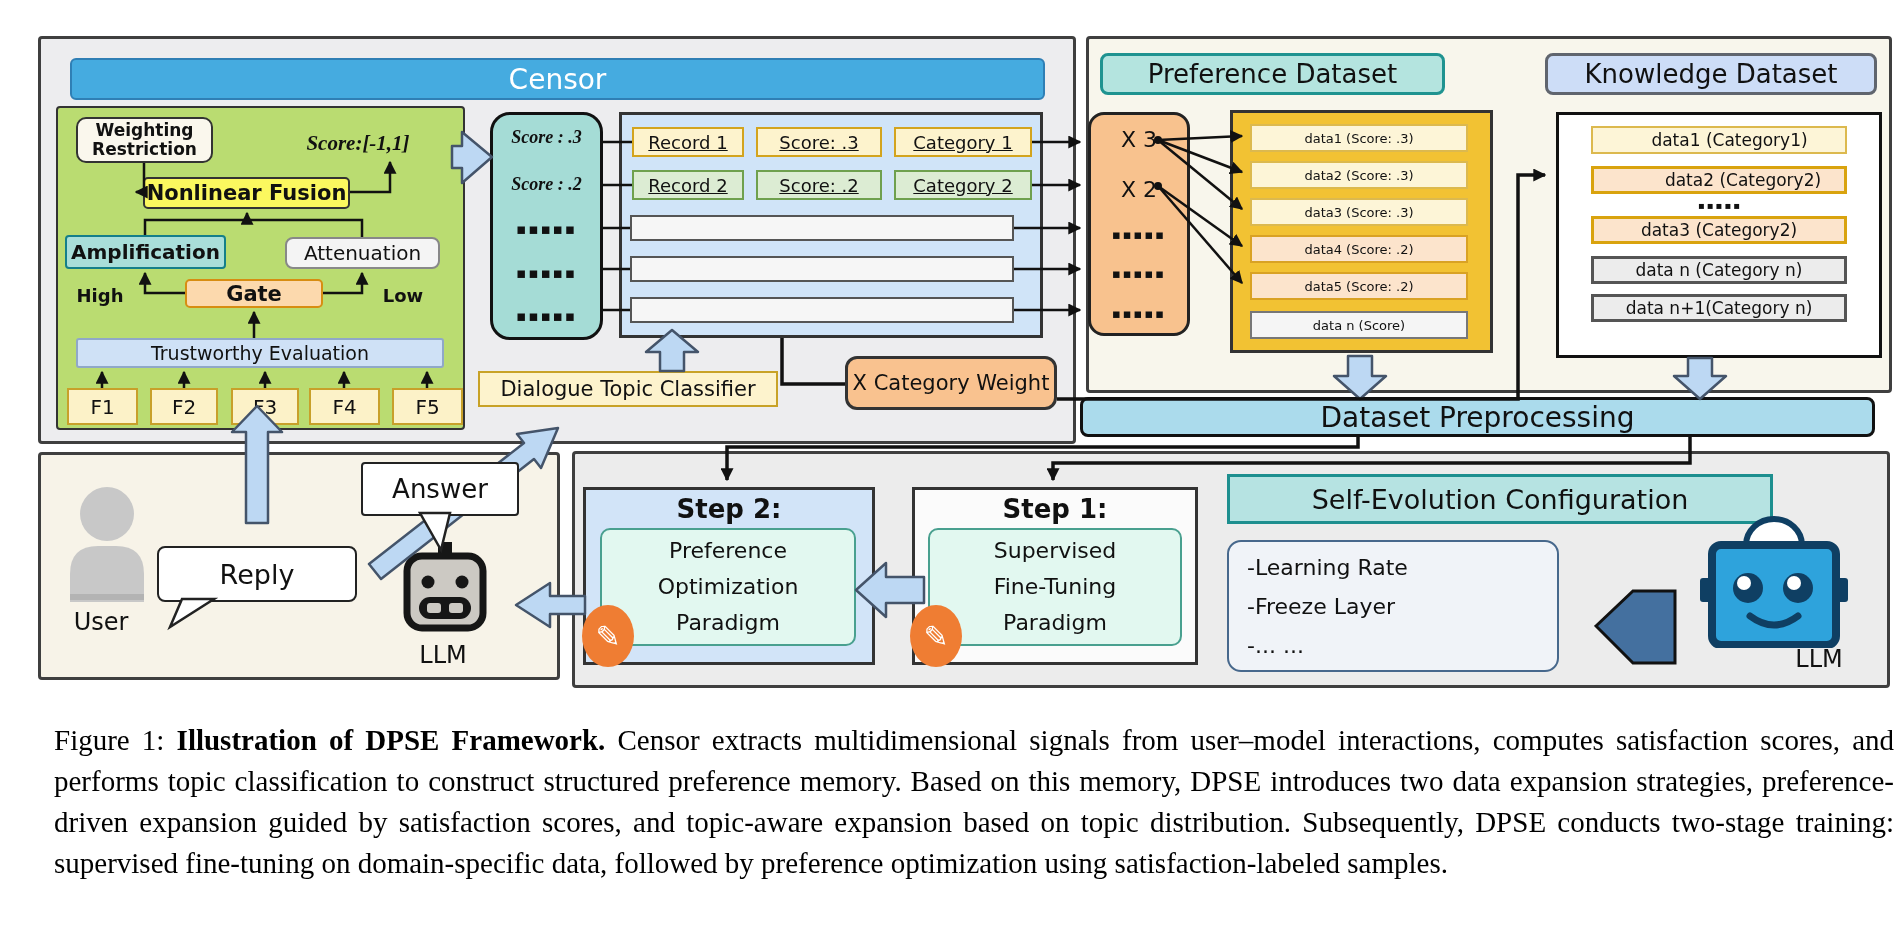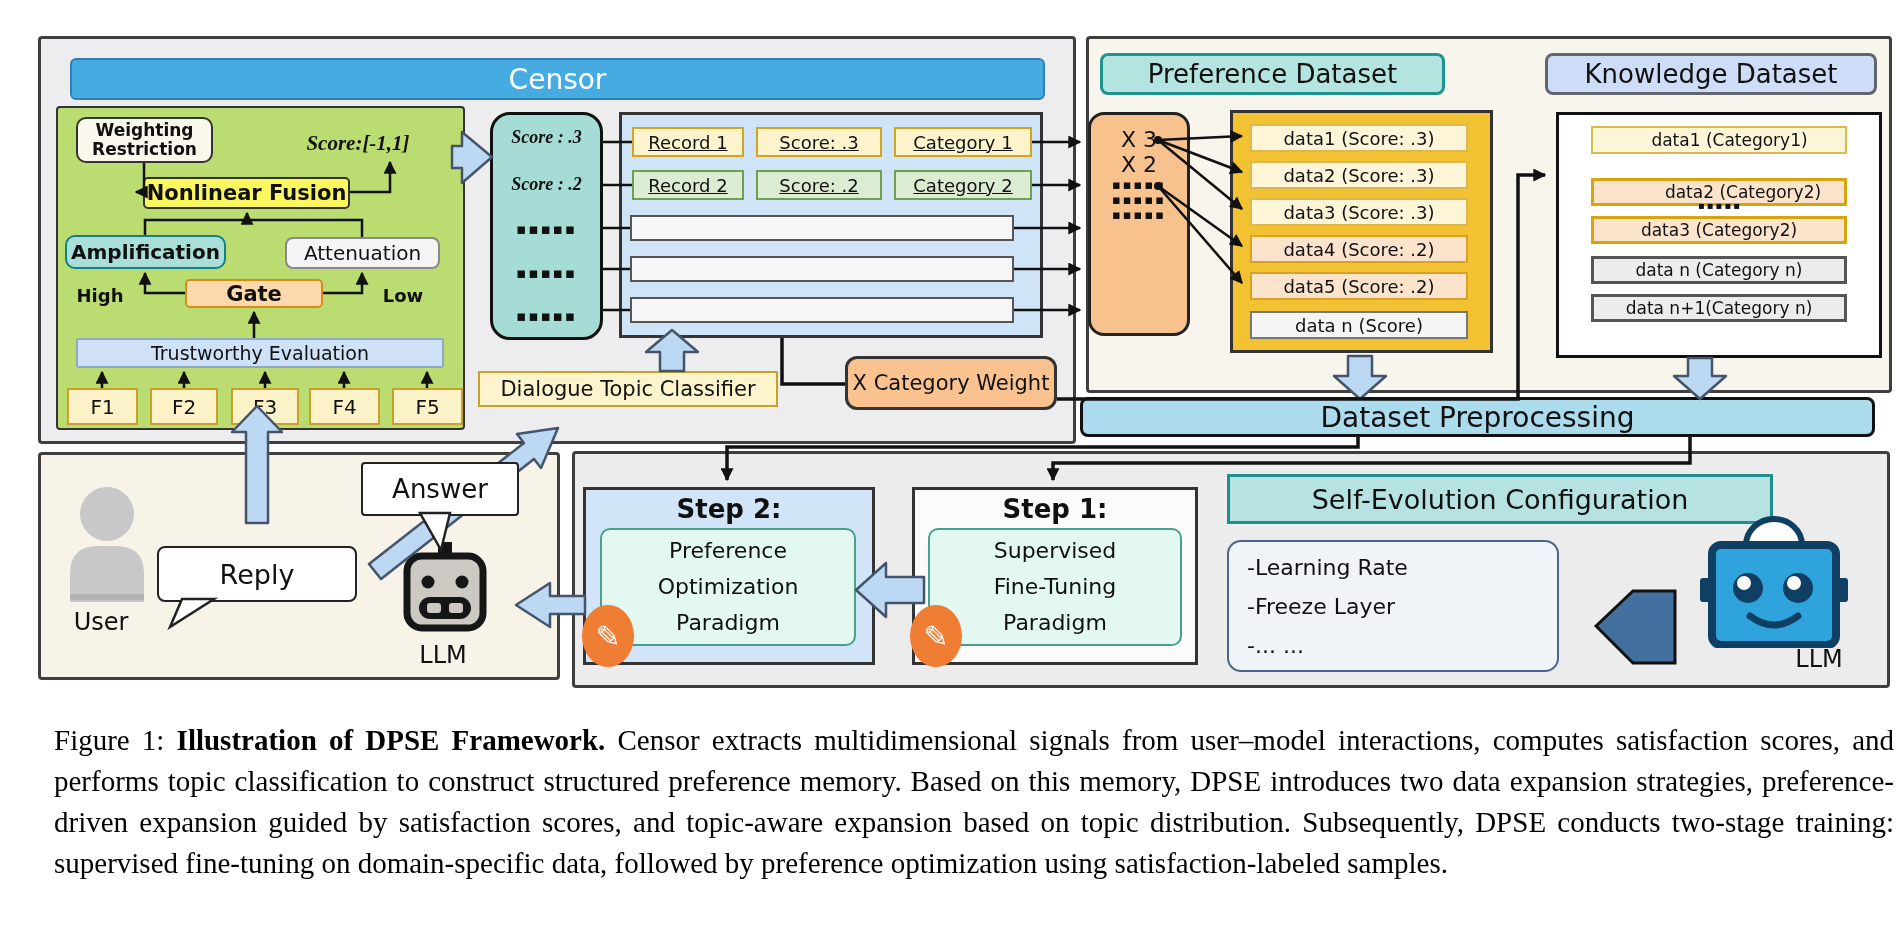--- a/index.html
+++ b/index.html
@@ -17,21 +17,21 @@
   
   .censor-header{left:70px;top:58px;width:975px;height:42px;background:#45abe0;border:2px solid #2f7fb5;
      border-radius:6px;color:#fff;font-size:28px;z-index:3;}
   .green-panel{left:56px;top:106px;width:409px;height:324px;background:#badc71;border:2.5px solid #333;border-radius:4px;z-index:3;}
   .wr-box{left:76px;top:117px;width:137px;height:46px;background:#faf7ed;border:2.5px solid #333;border-radius:10px;
      font-weight:bold;font-size:17px;z-index:4;}
   .score-range{left:288px;top:128px;width:140px;height:30px;font-family:"Liberation Serif",serif;
      font-weight:bold;font-style:italic;font-size:21px;z-index:4;}
   .nf-box{left:143px;top:177px;width:207px;height:32px;background:#fbf85f;border:2.5px solid #333;border-radius:5px;
      font-weight:bold;font-size:21px;z-index:4;}
-  .amp-box{left:65px;top:235px;width:161px;height:34px;background:#a9ded9;border:2.5px solid #157f89;border-radius:10px;
+  .amp-box{left:65px;top:235px;width:161px;height:34px;background:#a9ded9;border:2.5px solid #157f89;border-radius:4px;
      font-weight:bold;font-size:20px;z-index:4;}
   .att-box{left:285px;top:237px;width:155px;height:32px;background:#f4f4f4;border:2.5px solid #888;border-radius:8px;
      font-weight:normal;font-size:20px;z-index:4;}
   .high-lbl{left:74px;top:282px;width:52px;height:26px;font-weight:bold;font-size:18px;z-index:4;}
   .gate-box{left:185px;top:279px;width:138px;height:29px;background:#fcd9ad;border:2.5px solid #d78d12;border-radius:5px;
      font-weight:bold;font-size:21px;z-index:4;}
   .low-lbl{left:378px;top:282px;width:50px;height:26px;font-weight:bold;font-size:18px;z-index:4;}
   .te-bar{left:76px;top:338px;width:368px;height:30px;background:#cfe1f6;border:2px solid #90a8c8;border-radius:3px;
      font-size:19px;z-index:4;}
   .f-box{top:388px;height:37px;background:#fcf2c8;border:2px solid #c8a02a;font-size:20px;z-index:4;}
@@ -46,24 +46,24 @@
   .rec-empty{left:630px;width:384px;height:26px;background:#f6f6f6;border:2px solid #555;z-index:4;}
   .classifier{left:478px;top:371px;width:300px;height:36px;background:#fdf3cd;border:2px solid #c8a227;font-size:21px;z-index:3;}
   .catweight{left:845px;top:356px;width:212px;height:54px;background:#f9c28f;border:3px solid #333;border-radius:12px;
      font-size:21px;z-index:3;}
   
   .pref-header{left:1100px;top:53px;width:345px;height:42px;background:#b4e4df;border:3px solid #1f9390;border-radius:8px;
      font-size:26px;z-index:3;}
   .know-header{left:1545px;top:53px;width:332px;height:42px;background:#cdddf7;border:3px solid #60656e;border-radius:8px;
      font-size:26px;z-index:3;}
   .mult-panel{left:1088px;top:112px;width:102px;height:224px;background:#f8c28e;border:3px solid #222;border-radius:16px;
-     z-index:3;display:flex;flex-direction:column;justify-content:flex-start;padding:12px 4px;}
+     z-index:3;display:flex;flex-direction:column;justify-content:space-between;padding:12px 4px;}
   .mult-item{font-size:22px;text-align:center;}
   .gold-box{left:1230px;top:110px;width:263px;height:243px;background:#f2c233;border:3px solid #333;z-index:3;}
-  .gold-row{left:1250px;width:218px;height:28px;font-size:18px;z-index:4;}
+  .gold-row{left:1250px;width:218px;height:28px;font-size:13px;z-index:4;}
   .g-light{background:#fdf5d7;border:2px solid #dcb94e;}
   .g-peach{background:#fce4cc;border:2px solid #d9a224;}
   .g-gray{background:#f5f5f5;border:2px solid #777;}
   .know-box{left:1556px;top:112px;width:326px;height:246px;background:#ffffff;border:3px solid #111;z-index:3;}
   .know-row{left:1591px;width:256px;height:28px;font-size:17px;z-index:4;}
   .k-light{background:#fdf5d7;border:2px solid #dcb94e;padding-left:21px;}
   .k-peach{background:#fce4cc;border:3px solid #d9a30e;}
   .k-gray{background:#ececec;border:3px solid #555;}
   .know-dots{left:1660px;top:197px;width:120px;height:16px;font-size:10px;z-index:4;}
   .prep-bar{left:1080px;top:397px;width:795px;height:40px;background:#abdbec;border:3px solid #111;border-radius:8px;
@@ -155,21 +155,21 @@
   <div class="abs ctr gold-row g-light" style="top:124px;">data1 (Score: .3)</div>
   <div class="abs ctr gold-row g-light" style="top:161px;">data2 (Score: .3)</div>
   <div class="abs ctr gold-row g-light" style="top:198px;">data3 (Score: .3)</div>
   <div class="abs ctr gold-row g-peach" style="top:235px;">data4 (Score: .2)</div>
   <div class="abs ctr gold-row g-peach" style="top:272px;">data5 (Score: .2)</div>
   <div class="abs ctr gold-row g-gray" style="top:311px;">data n (Score)</div>
 
   <div class="abs ctr know-header">Knowledge Dataset</div>
   <div class="abs know-box"></div>
   <div class="abs ctr know-row k-light" style="top:126px;">data1 (Category1)</div>
-  <div class="abs ctr know-row k-peach" style="top:178px;padding-left:48px;">data2 (Category2)</div>
+  <div class="abs ctr know-row k-peach" style="top:166px;padding-left:48px;">data2 (Category2)</div>
   <div class="abs ctr dots know-dots">▪▪▪▪▪</div>
   <div class="abs ctr know-row k-peach" style="top:216px;">data3 (Category2)</div>
   <div class="abs ctr know-row k-gray" style="top:256px;">data n (Category n)</div>
   <div class="abs ctr know-row k-gray" style="top:294px;">data n+1(Category n)</div>
 
   <div class="abs ctr prep-bar">Dataset Preprocessing</div>
 
   <div class="abs icon-wrap" style="left:66px;top:486px;">
     <svg width="82" height="120" viewBox="0 0 82 120">
       <circle cx="41" cy="28" r="27" fill="#c8c8c8"></circle>

